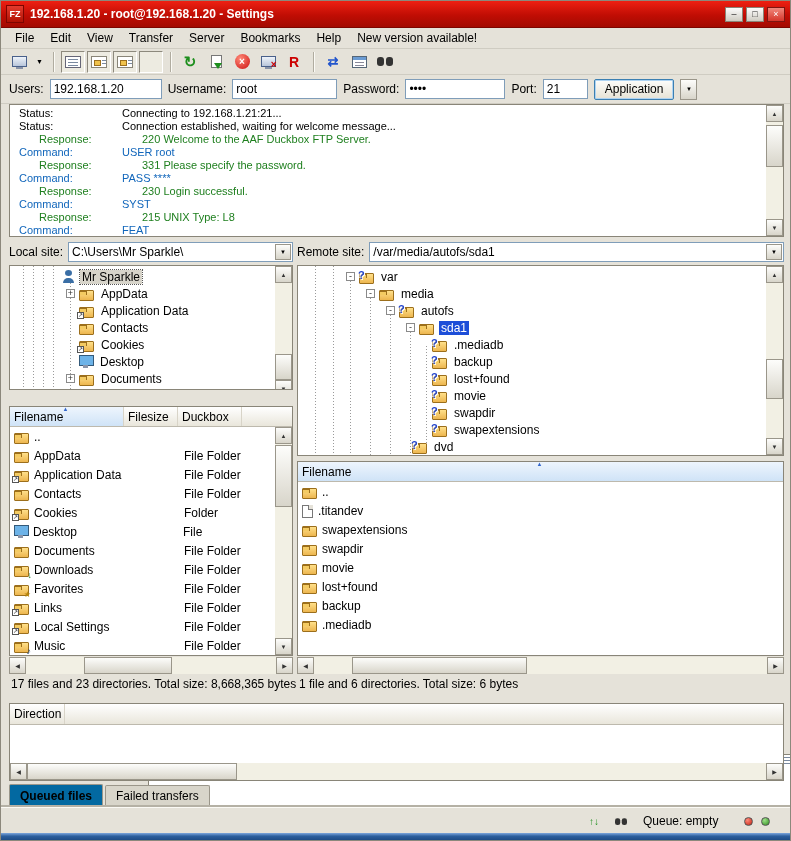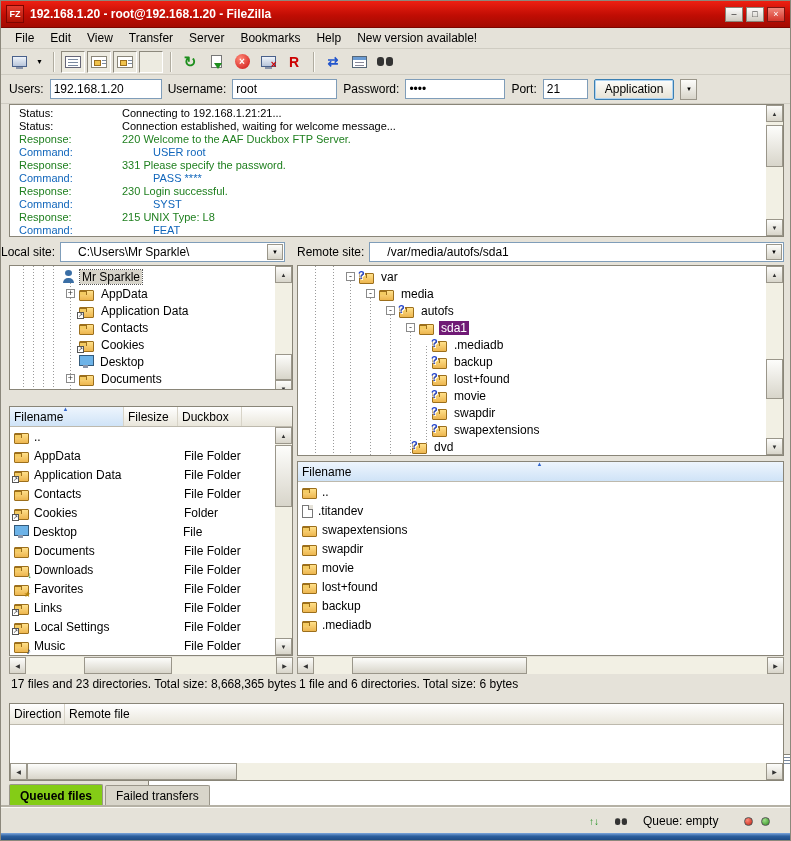--- a/index.html
+++ b/index.html
@@ -68,50 +68,50 @@
     font-family:"Liberation Sans",sans-serif;font-size:12px;}
   .qc-dd{width:17px;height:21px;background:linear-gradient(#fdfdfb,#d8d5ca);border:1px solid #9a968a;
     display:flex;align-items:center;justify-content:center;font-size:6px;}
 
   
   .log{position:absolute;left:8px;top:103px;width:775px;height:133px;background:#fff;
     border:1px solid #898578;overflow:hidden;font-size:11px;padding-top:2px;}
   .log-line{height:13px;line-height:13px;display:flex;white-space:nowrap;}
   .log-label{width:112px;padding-left:9px;flex:none;}
   .k-status{color:#000;}
-  .k-command{color:#1166bb;gap:31px;}
-  .k-response{color:#1e7f1e;}
+  .k-command{color:#1166bb;}
+  .k-response{color:#1e7f1e;margin-left:20px;}
 
   
   .vscroll{position:absolute;width:17px;background:#f2f0e4;}
   .hscroll{position:absolute;height:17px;background:#f2f0e4;}
   .sbtn{position:absolute;width:17px;height:17px;background:linear-gradient(#fdfdfb,#d8d5ca);
     border:1px solid #9a968a;display:flex;align-items:center;justify-content:center;font-size:6px;color:#333;}
   .sthumb{position:absolute;background:linear-gradient(#fdfdfb,#d8d5ca);border:1px solid #9a968a;}
   .vscroll .sthumb{left:0;width:17px;}
   .hscroll .sthumb{top:0;height:17px;}
 
   
   .sitebar{position:absolute;top:240px;height:22px;display:flex;align-items:center;}
   .combo{height:20px;background:#fff;border:1px solid #7f9db9;display:flex;align-items:center;
-    padding-left:17px;flex:1;min-width:0;}
+    padding-left:3px;flex:1;min-width:0;}
   .combo .cval{flex:1;white-space:nowrap;overflow:hidden;}
   .combo .cbtn{width:16px;height:16px;margin-right:1px;flex:none;background:linear-gradient(#fdfdfb,#d8d5ca);
     border:1px solid #9a968a;display:flex;align-items:center;justify-content:center;font-size:6px;}
 
   
   .tree{position:absolute;background:#fff;border:1px solid #898578;overflow:hidden;padding-top:2px;}
   .trow{height:17px;display:flex;align-items:center;white-space:nowrap;position:relative;}
   .trow .sp{flex:none;}
   .exp{flex:none;width:9px;height:9px;border:1px solid #8a8a8a;background:#fff;color:#333;
     font-size:9px;line-height:7px;text-align:center;margin-right:4px;}
   .exp.hid{visibility:hidden;}
   .icn{flex:none;margin-right:5px;position:relative;}
   .tlabel{padding:0 2px;}
-  .tlabel.selected{background:#701a75;color:#fff;}
+  .tlabel.selected{background:#1d4ed8;color:#fff;}
   .tlabel.focused{background:#d7d4ca;outline:1px dotted #555;}
   .vdots{position:absolute;width:1px;background:repeating-linear-gradient(to bottom,#9a9a9a 0 1px,transparent 1px 3px);}
 
   .folder{width:15px;height:11px;background:linear-gradient(#ffe08a,#edb64f);
     border:1px solid #9c6f1c;border-radius:1px;margin-top:3px;}
   .folder::before{content:"";position:absolute;top:0px;left:-1px;width:6px;height:3px;background:#f4cb62;
     border:1px solid #9c6f1c;border-bottom:none;}
   .icn.folder{position:relative;}
   .qmark{position:absolute;left:-2px;top:-4px;color:#2244cc;font-weight:bold;font-size:11px;line-height:11px;
     text-shadow:1px 1px 0 #fff,-1px -1px 0 #fff;}
@@ -145,39 +145,39 @@
   .c-name{width:92px;overflow:hidden;}
   .c-size{width:54px;text-align:right;padding-right:6px;overflow:hidden;}
   .c-type{flex:1;padding-left:4px;overflow:hidden;}
   .pane-status{position:absolute;top:676px;white-space:nowrap;}
 
   
   .queue{position:absolute;left:8px;top:702px;width:775px;height:78px;background:#fff;border:1px solid #898578;}
   .tabs{position:absolute;left:8px;top:784px;height:21px;display:flex;align-items:flex-end;}
   .tab{padding:3px 10px;background:#d8d5ca;border:1px solid #9a968a;border-bottom:none;
     border-radius:2px 2px 0 0;margin-right:2px;}
-  .tab.active{background:#84cc16;font-weight:bold;padding-top:4px;}
+  .tab.active{background:#0369a1;font-weight:bold;padding-top:4px;}
 
   
   .statusbar{position:absolute;left:0;top:806px;width:789px;height:26px;background:#e5e2d9;
     border-top:1px solid #fbfaf5;box-shadow:0 -2px 0 #b5b1a5;}
   .sb-item{position:absolute;top:0;height:26px;display:flex;align-items:center;}
   .speed-ic{color:#1e8f1e;font-weight:bold;font-size:10px;}
   .led{width:9px;height:9px;border-radius:50%;border:1px solid #555;}
   .led.red{background:radial-gradient(circle at 35% 30%,#ff8a7a,#c22011);}
   .led.green{background:radial-gradient(circle at 35% 30%,#9fe08a,#2e8f1f);}
   .taskbar{position:absolute;left:0;top:832px;width:789px;height:7px;
     background:linear-gradient(#7da7dd,#2c5f9e 45%,#1e4c86);}
 </style>
 </head>
 <body>
 
 <div class="titlebar">
   <span class="app-icon">FZ</span>
-  <span class="title">192.168.1.20 - root@192.168.1.20 - FileZilla</span>
+  <span class="title">192.168.1.20 - root@192.168.1.20 - Settings</span>
   <span class="winbtn">–</span>
   <span class="winbtn">□</span>
   <span class="winbtn close">×</span>
 </div>
 
 <div class="menubar">
   <span class="menu-item">File</span>
   <span class="menu-item">Edit</span>
   <span class="menu-item">View</span>
   <span class="menu-item">Transfer</span>
@@ -289,21 +289,21 @@
       <span class="log-label">Command:</span>
       <span>FEAT</span>
     </div>
   <div class="vscroll" style="right:0;top:0;height:131px;">
     <span class="sbtn" style="top:0;">▲</span>
     <span class="sthumb" style="top:20px;height:42px;"></span>
     <span class="sbtn" style="bottom:0;">▼</span>
   </div>
 </div>
 
-<div class="sitebar" style="left:0;width:284px;">
+<div class="sitebar" style="left:8px;width:284px;">
   <span class="qlabel" style="margin-right:5px;">Local site:</span>
   <div class="combo">
     <span class="cval">C:\Users\Mr Sparkle\</span>
     <span class="cbtn">▼</span>
   </div>
 </div>
 <div class="sitebar" style="left:296px;width:487px;">
   <span class="qlabel" style="margin-right:5px;">Remote site:</span>
   <div class="combo">
     <span class="cval">/var/media/autofs/sda1</span>
@@ -619,21 +619,20 @@
   <span class="sthumb" style="left:55px;width:175px;"></span>
   <span class="sbtn" style="right:0;">▶</span>
 </div>
 
 <div class="pane-status" style="left:10px;">17 files and 23 directories. Total size: 8,668,365 bytes</div>
 <div class="pane-status" style="left:298px;">1 file and 6 directories. Total size: 6 bytes</div>
 
 <div class="queue">
   <div class="lheader" style="height:21px;">
     <span class="hcell" style="width:55px">Direction</span>
-    <span class="hcell fill">Remote file</span>
   </div>
   <div class="hscroll" style="left:0;right:0;bottom:0;">
     <span class="sbtn" style="left:0;">◀</span>
     <span class="sthumb" style="left:17px;width:210px;"></span>
     <span class="sbtn" style="right:0;">▶</span>
   </div>
 </div>
 
 <div class="tabs">
   <span class="tab active">Queued files</span>

